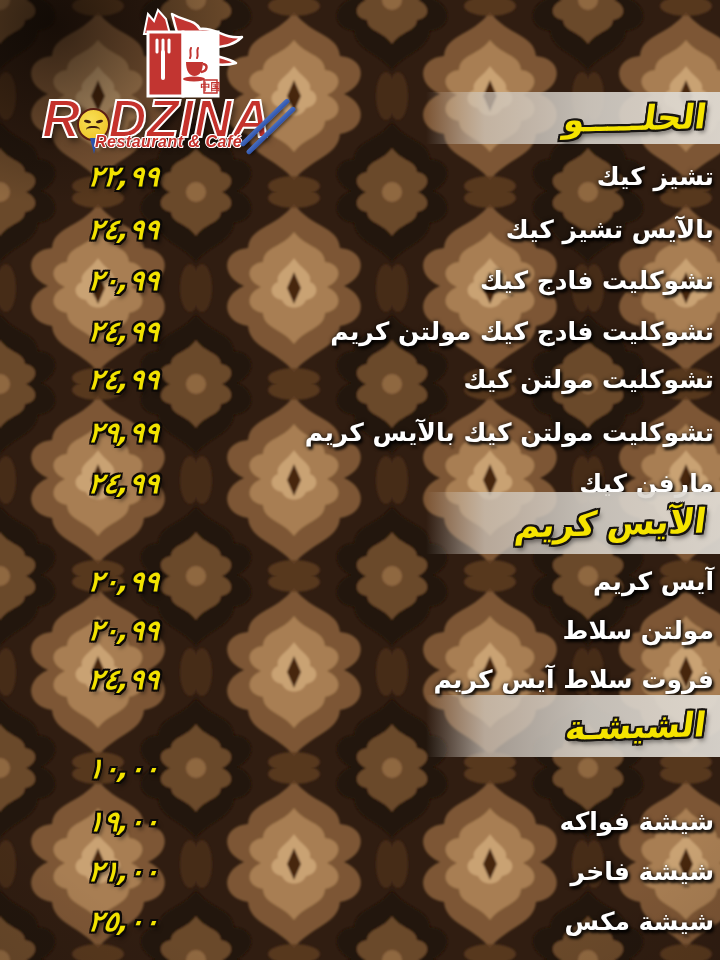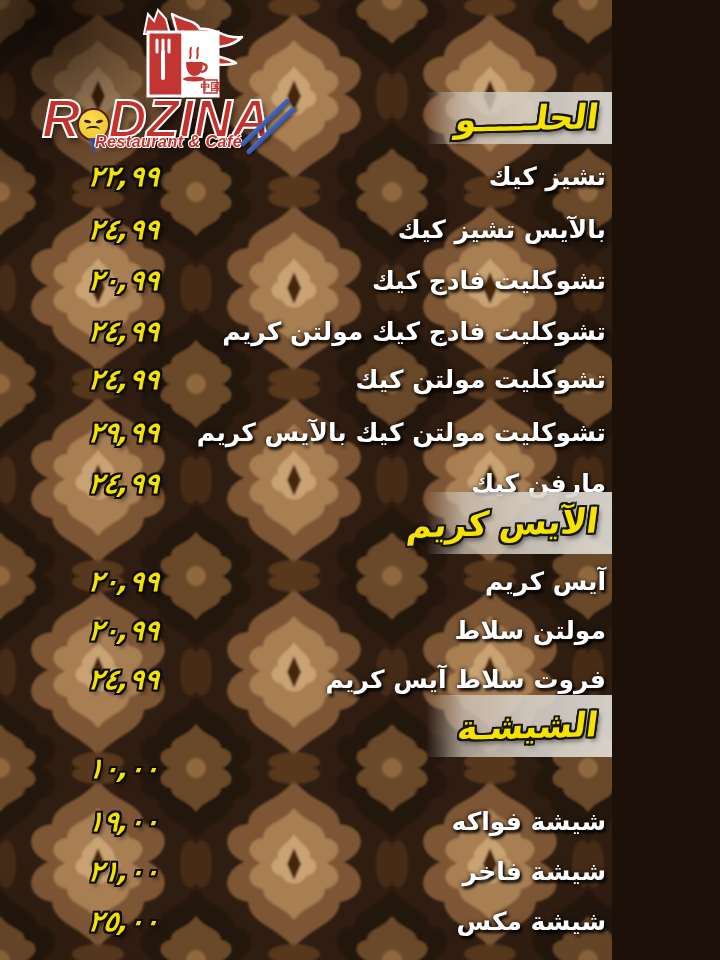--- a/index.html
+++ b/index.html
@@ -1,17 +1,17 @@
 <!DOCTYPE html>
 <html lang="ar"><head>
 <meta charset="utf-8">
 <style>
   html,body { margin:0; padding:0; background:#1c1008; }
   .page {
-    position:relative; width:612px; height:960px; overflow:hidden;
+    position:relative; width:720px; height:960px; overflow:hidden;
     background:#2e1c11;
     font-family:"DejaVu Sans", sans-serif;
   }
   .bg { position:absolute; left:0; top:0; z-index:0; }
   .vignette {
     position:absolute; inset:0; z-index:1; pointer-events:none;
     background:
       radial-gradient(circle 250px at 55px 25px, rgba(8,4,1,.62), rgba(8,4,1,0) 72%),
       radial-gradient(140% 120% at 50% 42%, rgba(0,0,0,0) 50%, rgba(8,3,0,.45) 100%);
   }

